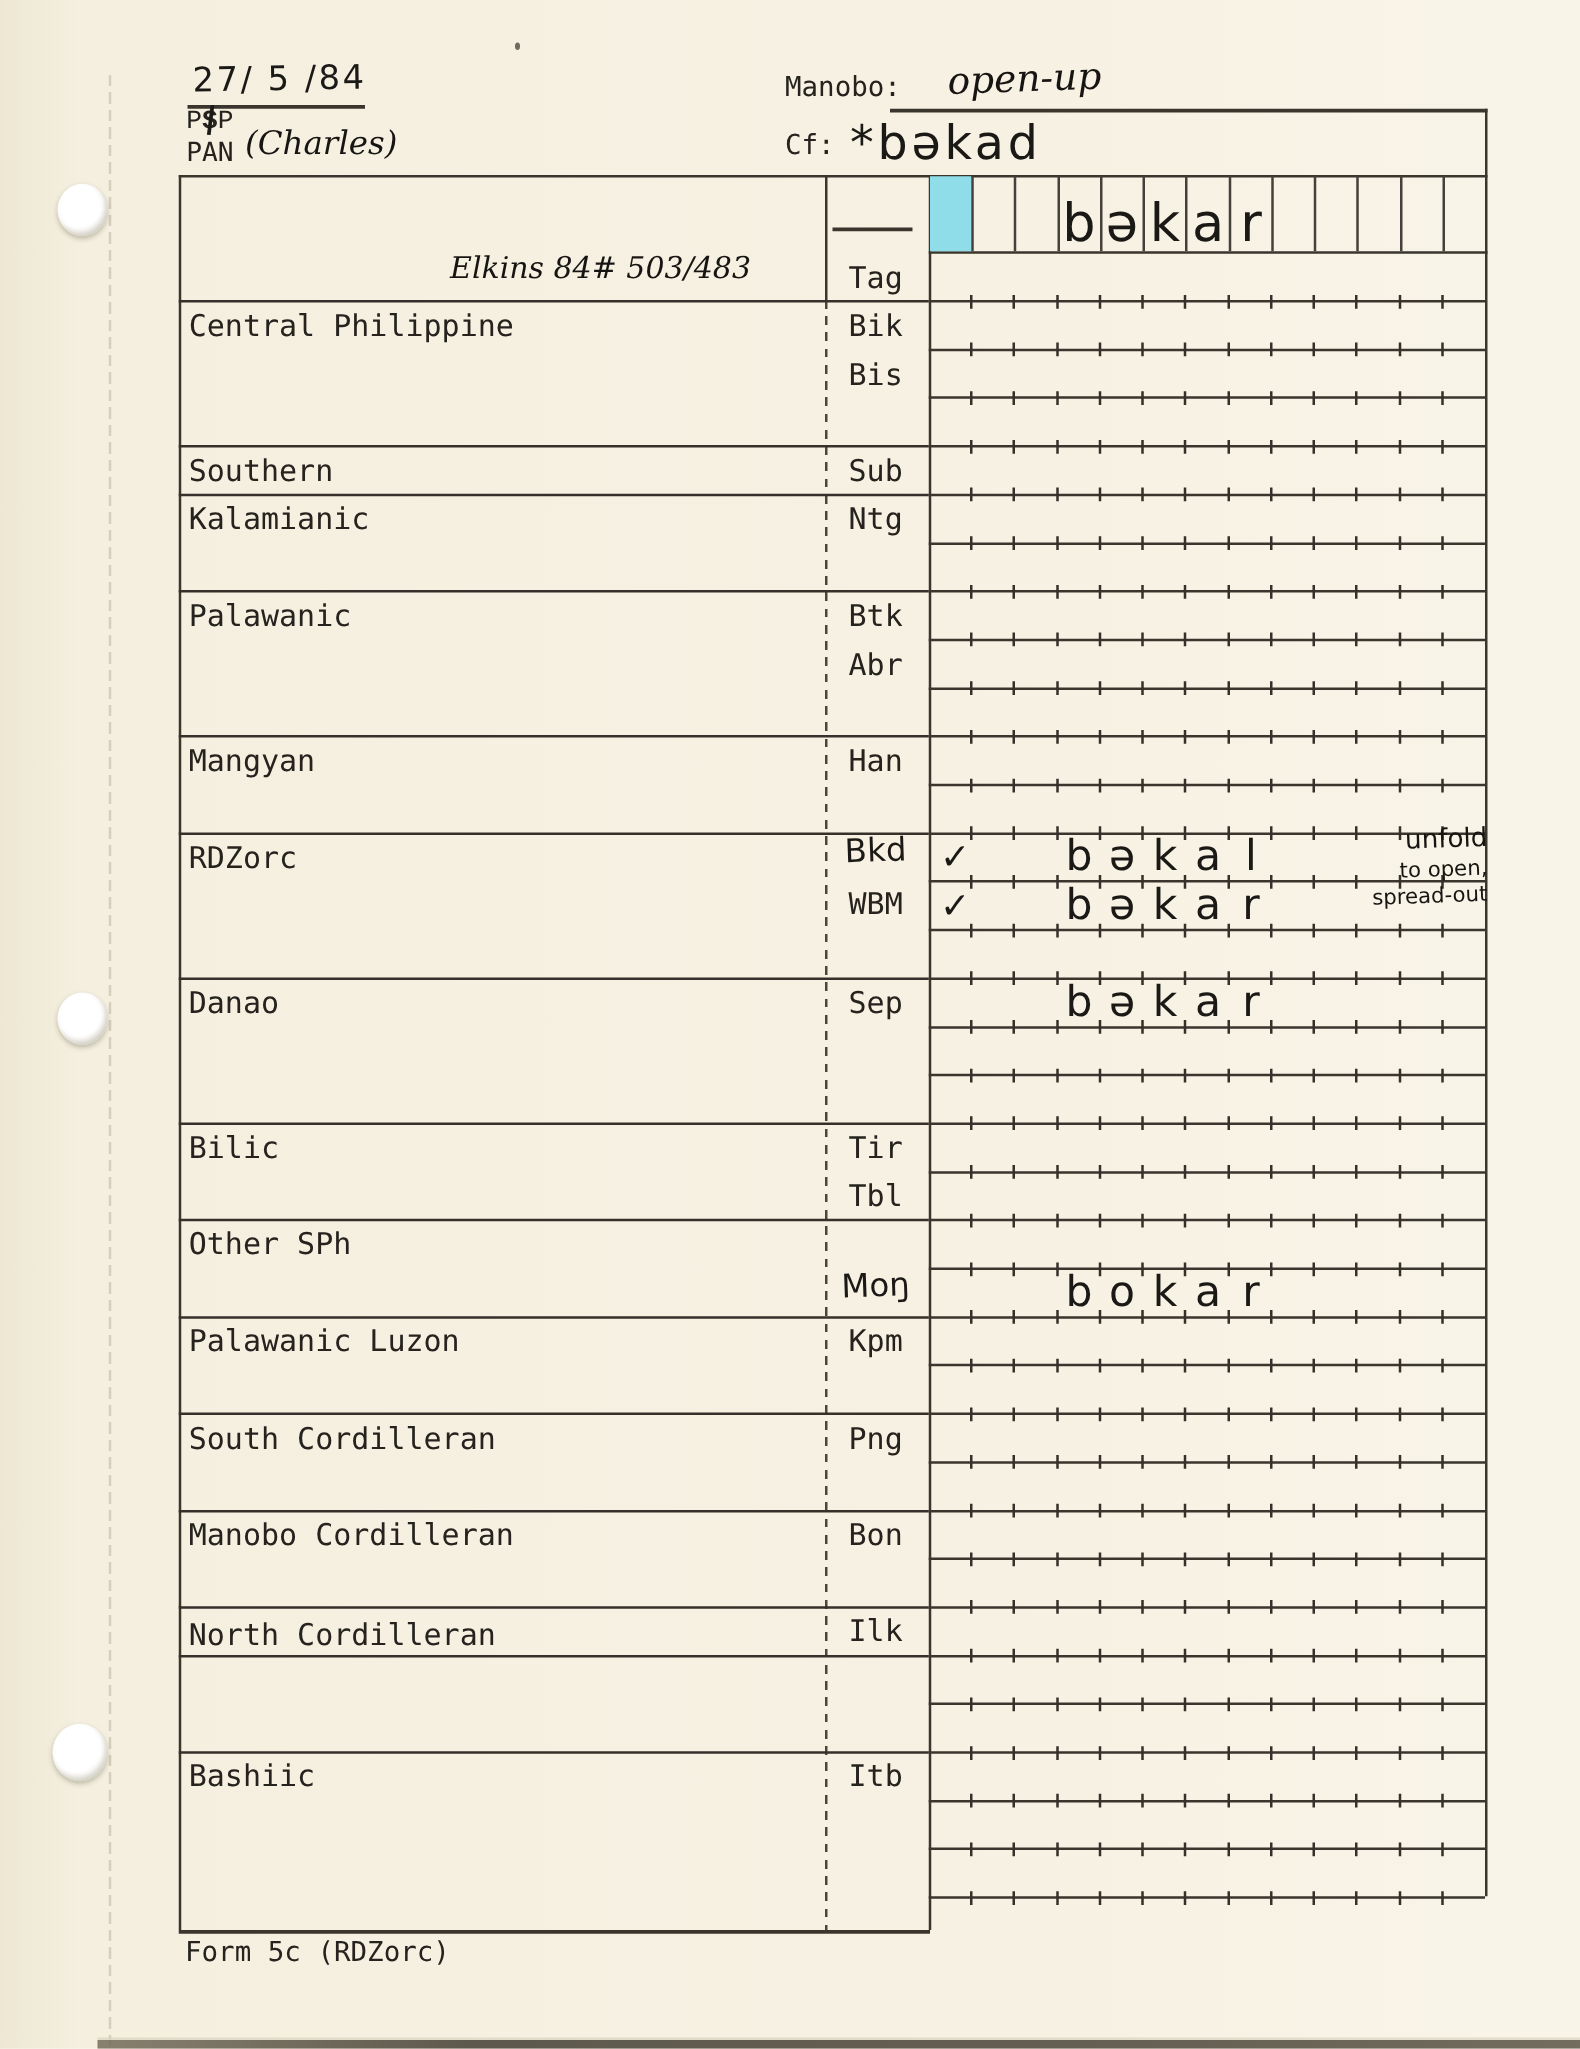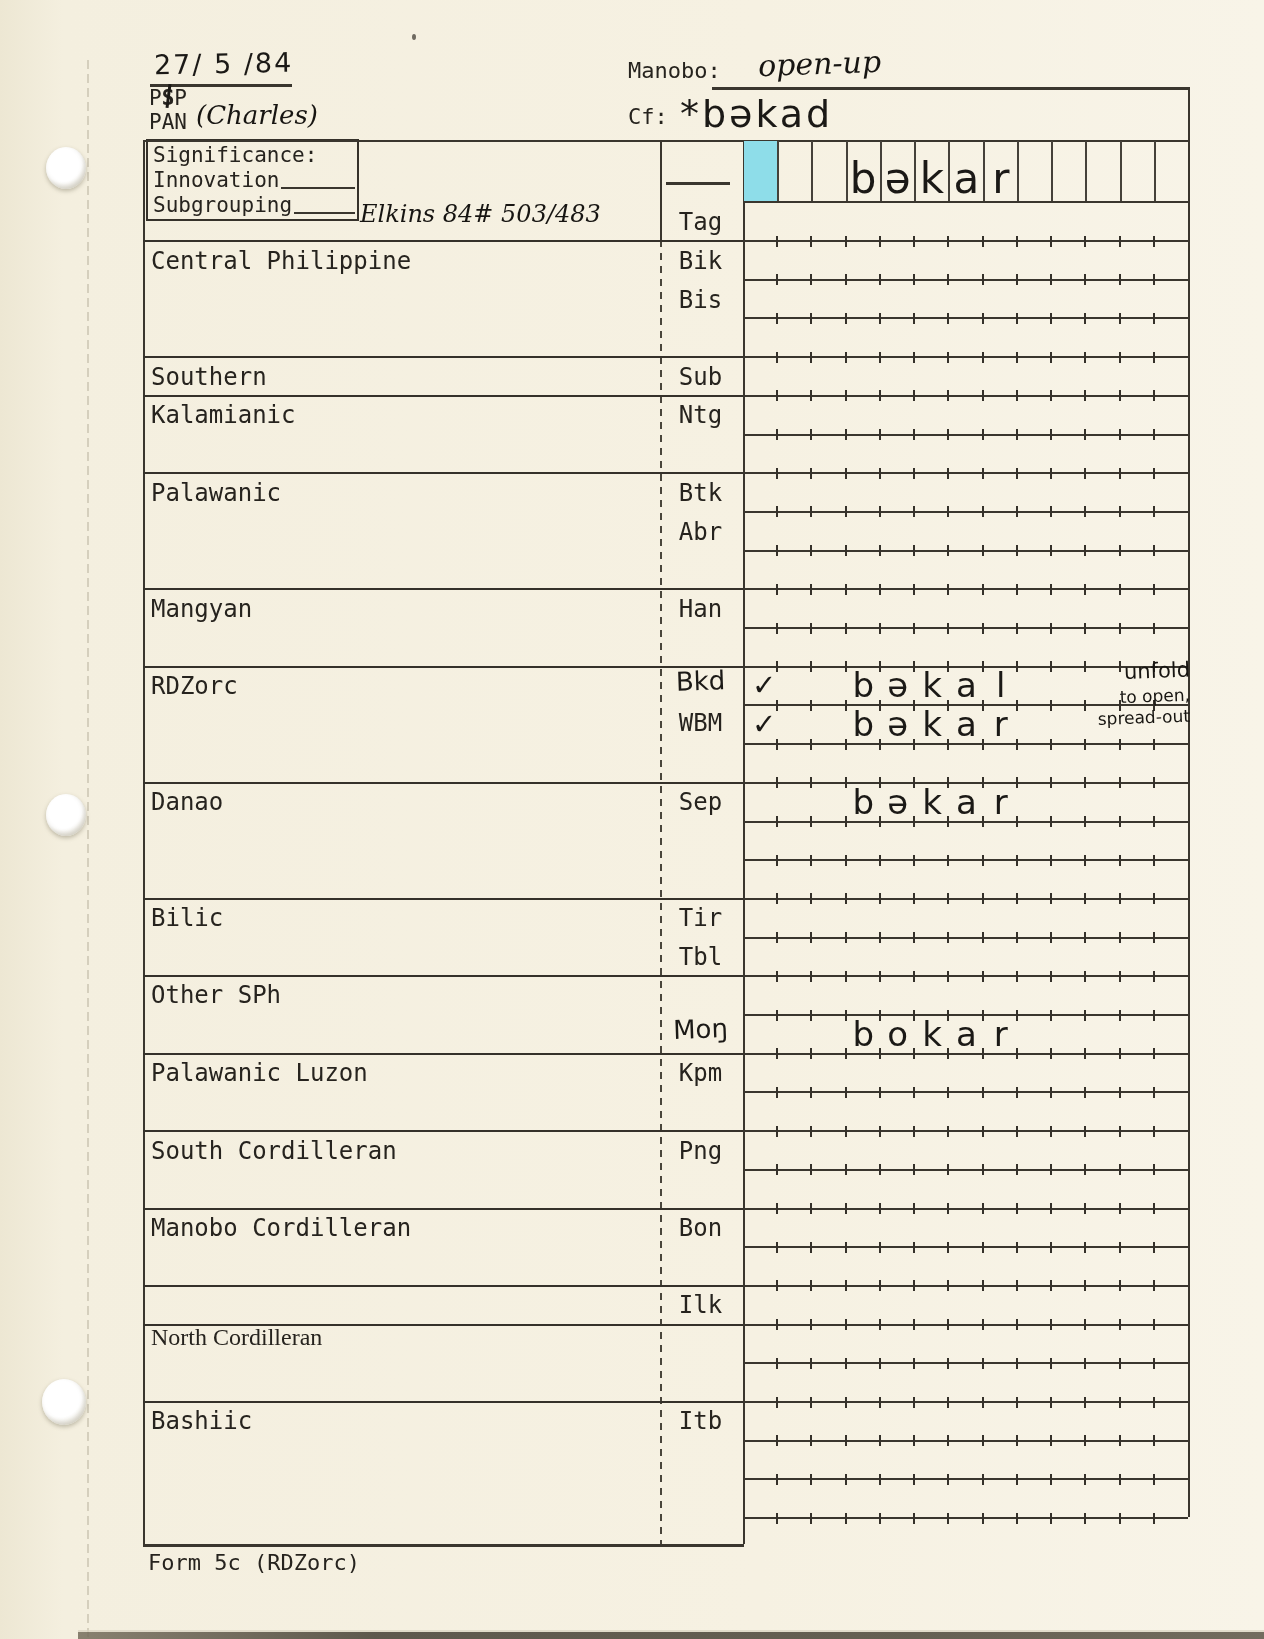--- a/index.html
+++ b/index.html
@@ -40,39 +40,32 @@
 <div class="page">
 
   <div class="crease"></div>
   <div class="hole" style="left:46px;top:147px;"></div>
   <div class="hole" style="left:46px;top:794px;"></div>
   <div class="hole" style="left:42px;top:1379px;width:44px;height:46px;"></div>
   <div class="topdot"></div>
 
   <div class="abs hand" style="left:154px;top:48px;font-size:27px;letter-spacing:2px;transform:rotate(-1deg);">27/ 5 /84</div>
   <div class="abs hline" style="left:150px;top:84px;width:142px;height:3px;"></div>
-  <div class="abs typed" style="left:149px;top:86px;font-size:21px;">
+  <div class="abs typed" style="left:149px;top:86px;font-size:21px;font-family:Liberation Mono, monospace;">
     <span>P</span><span class="struck">S</span><span>P</span>
   </div>
   <div class="abs typed" style="left:149px;top:110px;font-size:21px;">PAN</div>
   <div class="abs script" style="left:196px;top:100px;font-size:26px;">(Charles)</div>
 
   <div class="abs typed" style="left:628px;top:58px;font-size:22px;">Manobo:</div>
   <div class="abs script" style="left:758px;top:46px;font-size:30px;transform:rotate(-2deg);">open-up</div>
   <div class="abs hline" style="left:712px;top:87px;width:478px;height:2.5px;"></div>
   <div class="abs typed" style="left:628px;top:104px;font-size:22px;">Cf:</div>
   <div class="abs hand" style="left:680px;top:92px;font-size:38px;letter-spacing:3px;">*bəkad</div>
 
-  <div class="abs sigbox" style="left:146px;top:139px;width:209px;height:78px;">
-    <div class="abs typed" style="left:5px;top:2px;font-size:21px;">Significance:</div>
-    <div class="abs typed" style="left:5px;top:27px;font-size:21px;">Innovation</div>
-    <div class="abs hline" style="left:133px;top:46px;width:74px;"></div>
-    <div class="abs typed" style="left:5px;top:52px;font-size:21px;">Subgrouping</div>
-    <div class="abs hline" style="left:146px;top:71px;width:61px;"></div>
-  </div>
   <div class="abs script" style="left:360px;top:200px;font-size:24px;">Elkins 84# 503/483</div>
   <div class="abs hline" style="left:666px;top:182px;width:64px;height:3px;"></div>
 
   <div id="form" class="abs" style="left:0;top:0;width:1264px;height:1639px;">
       <div class="abs hline" style="left: 143px; top: 140px; width: 1047px;"></div>
       <div class="abs vline" style="left: 143px; top: 140px; height: 1404px;"></div>
       <div class="abs vline" style="left: 660px; top: 140px; height: 100px;"></div>
       <div class="abs " style="left: 660px; top: 240px; width: 2px; height: 1304px; background: repeating-linear-gradient(rgb(74, 70, 60) 0px, rgb(74, 70, 60) 7px, transparent 7px, transparent 13px);"></div>
       <div class="abs vline" style="left: 743px; top: 140px; height: 1404px;"></div>
       <div class="abs vline" style="left: 1188px; top: 87px; height: 1430.1px;"></div>
@@ -552,21 +545,21 @@
       <div class="abs sep" style="left: 143px; top: 975px; width: 600px;"></div>
       <div class="abs typed" style="left: 151px; top: 981px; font-size: 24px;">Other SPh</div>
       <div class="abs sep" style="left: 143px; top: 1053px; width: 600px;"></div>
       <div class="abs typed" style="left: 151px; top: 1059px; font-size: 24px;">Palawanic Luzon</div>
       <div class="abs sep" style="left: 143px; top: 1130px; width: 600px;"></div>
       <div class="abs typed" style="left: 151px; top: 1137px; font-size: 24px;">South Cordilleran</div>
       <div class="abs sep" style="left: 143px; top: 1208px; width: 600px;"></div>
       <div class="abs typed" style="left: 151px; top: 1214px; font-size: 24px;">Manobo Cordilleran</div>
       <div class="abs sep" style="left: 143px; top: 1285px; width: 600px;"></div>
       <div class="abs sep" style="left: 143px; top: 1324px; width: 600px;"></div>
-      <div class="abs typed" style="left: 151px; top: 1324px; font-size: 24px; font-family: Liberation Serif, serif;">North Cordilleran</div>
+      <div class="abs typed" style="left: 151px; top: 1294px; font-size: 24px;">North Cordilleran</div>
       <div class="abs sep" style="left: 143px; top: 1401px; width: 600px;"></div>
       <div class="abs typed" style="left: 151px; top: 1407px; font-size: 24px;">Bashiic</div>
       <div class="abs typed" style="left: 658px; top: 208px; width: 85px; text-align: center; font-size: 24px; transform: none;">Tag</div>
       <div class="abs typed" style="left: 658px; top: 247px; width: 85px; text-align: center; font-size: 24px; transform: none;">Bik</div>
       <div class="abs typed" style="left: 658px; top: 286px; width: 85px; text-align: center; font-size: 24px; transform: none;">Bis</div>
       <div class="abs typed" style="left: 658px; top: 363px; width: 85px; text-align: center; font-size: 24px; transform: none;">Sub</div>
       <div class="abs typed" style="left: 658px; top: 401px; width: 85px; text-align: center; font-size: 24px; transform: none;">Ntg</div>
       <div class="abs typed" style="left: 658px; top: 479px; width: 85px; text-align: center; font-size: 24px; transform: none;">Btk</div>
       <div class="abs typed" style="left: 658px; top: 518px; width: 85px; text-align: center; font-size: 24px; transform: none;">Abr</div>
       <div class="abs typed" style="left: 658px; top: 595px; width: 85px; text-align: center; font-size: 24px; transform: none;">Han</div>

